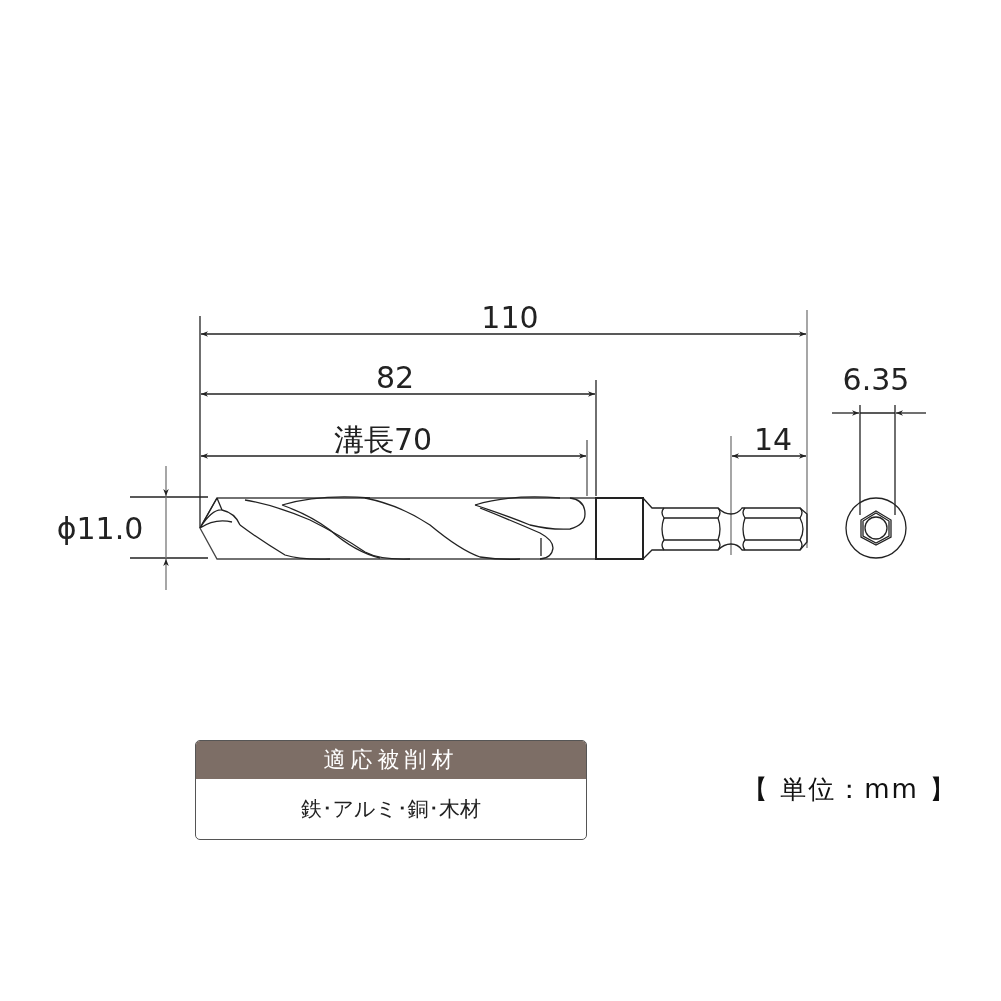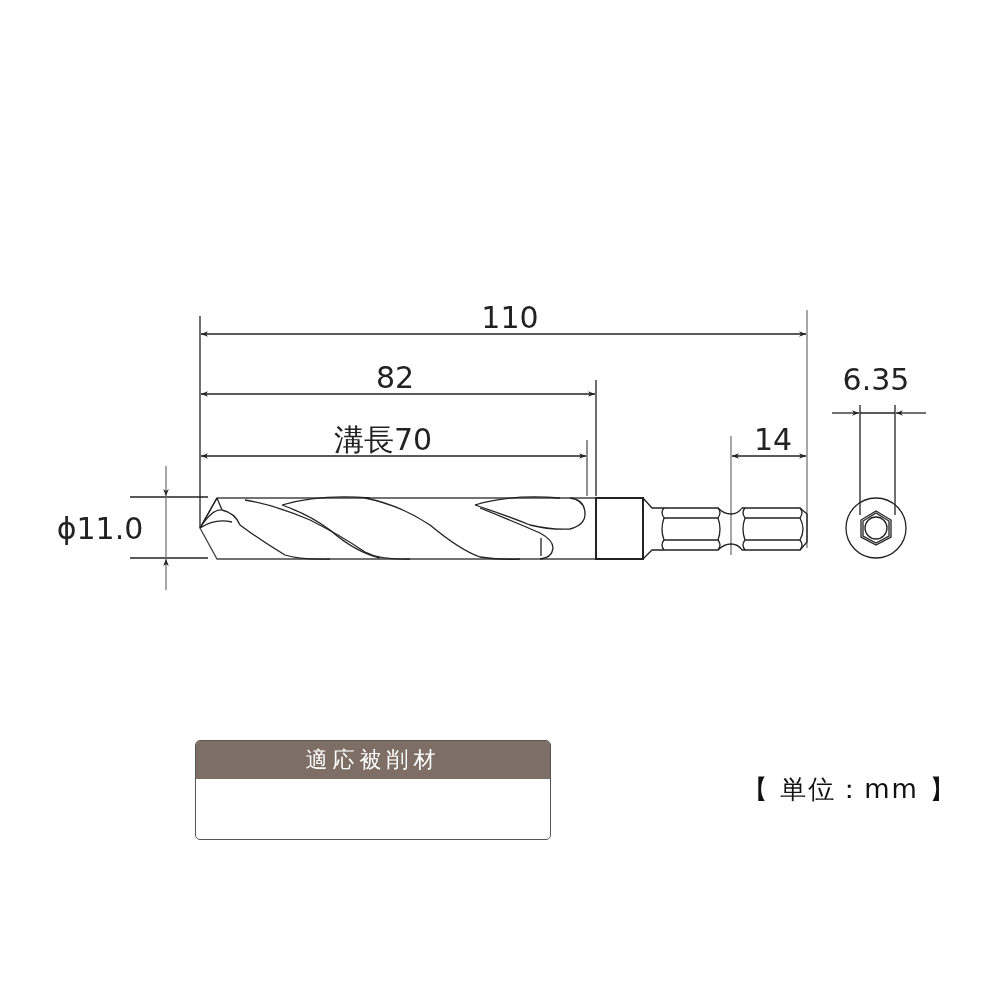--- a/index.html
+++ b/index.html
@@ -1,20 +1,20 @@
 <!DOCTYPE html>
 <html><head>
 <meta charset="utf-8">
 <style>
   html, body { margin: 0; padding: 0; background: #ffffff; }
   body { width: 1001px; height: 1001px; position: relative; overflow: hidden;
          font-family: "DejaVu Sans", "Liberation Sans", sans-serif; }
   #drawing { position: absolute; left: 0; top: 0; }
   .dim-text { font-family: "DejaVu Sans", sans-serif; font-size: 30px; fill: #222; }
-  .spec-box { position: absolute; left: 195px; top: 740px; width: 356px; height: 100px;
+  .spec-box { position: absolute; left: 195px; top: 740px; width: 392px; height: 100px;
               border: 1.5px solid #555; border-radius: 5px; box-sizing: border-box; overflow: hidden; background:#fff; }
   .spec-head { height: 38px; background: #7d6e66; color: #fff; font-size: 22px; letter-spacing: 5px;
                display: flex; align-items: center; justify-content: center; }
   .spec-body { height: 60px; display: flex; align-items: center; justify-content: center;
                font-size: 21px; color: #222; }
   .unit { position: absolute; left: 742px; top: 772px; font-size: 26px; font-weight: normal; color: #111;
           letter-spacing: 2px; }
 </style>
 </head>
 <body>
@@ -85,15 +85,16 @@
   <g stroke="#222" stroke-width="1.3" fill="none">
     <circle cx="876" cy="528" r="30"></circle>
     <polygon points="876,511 891,520 891,537 876,545 861,537 861,520"></polygon>
     <polygon points="876,513 889,521 889,536 876,543 863,536 863,521"></polygon>
     <circle cx="876" cy="528" r="11"></circle>
   </g>
 </svg>
 
 <div class="spec-box">
   <div class="spec-head">適応被削材</div>
+  <div class="spec-body">鉄･アルミ･銅･木材</div>
 </div>
 
 <div class="unit">【 単位：mm 】</div>
 
 </body></html>

